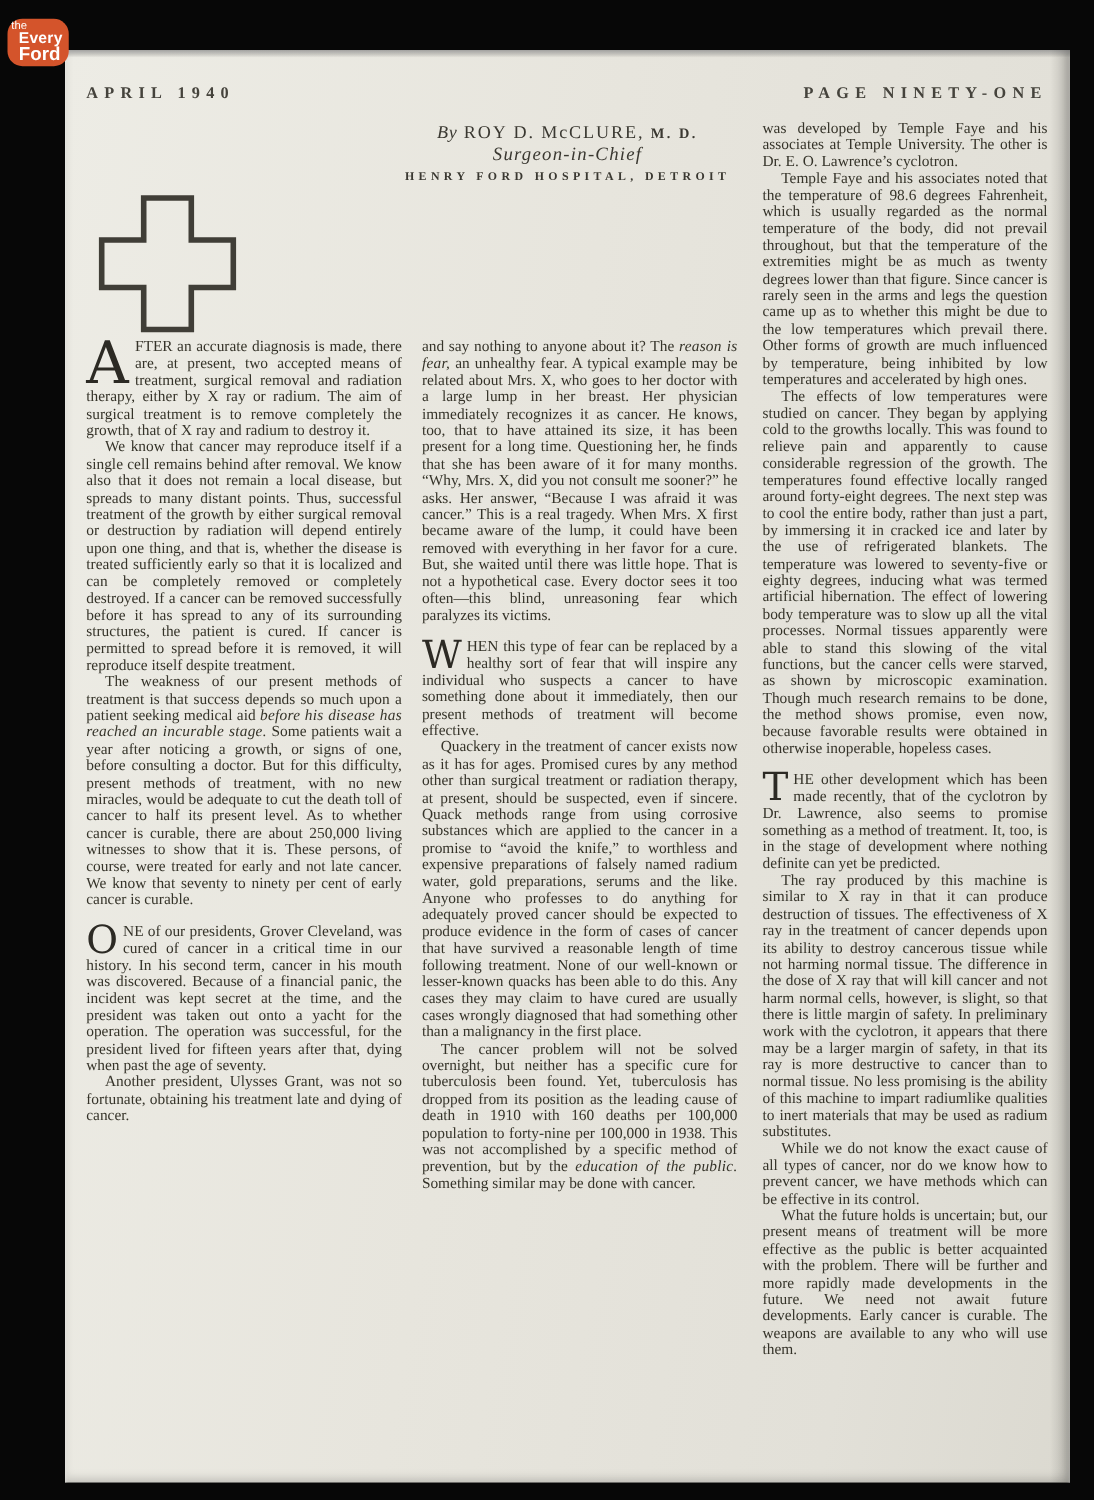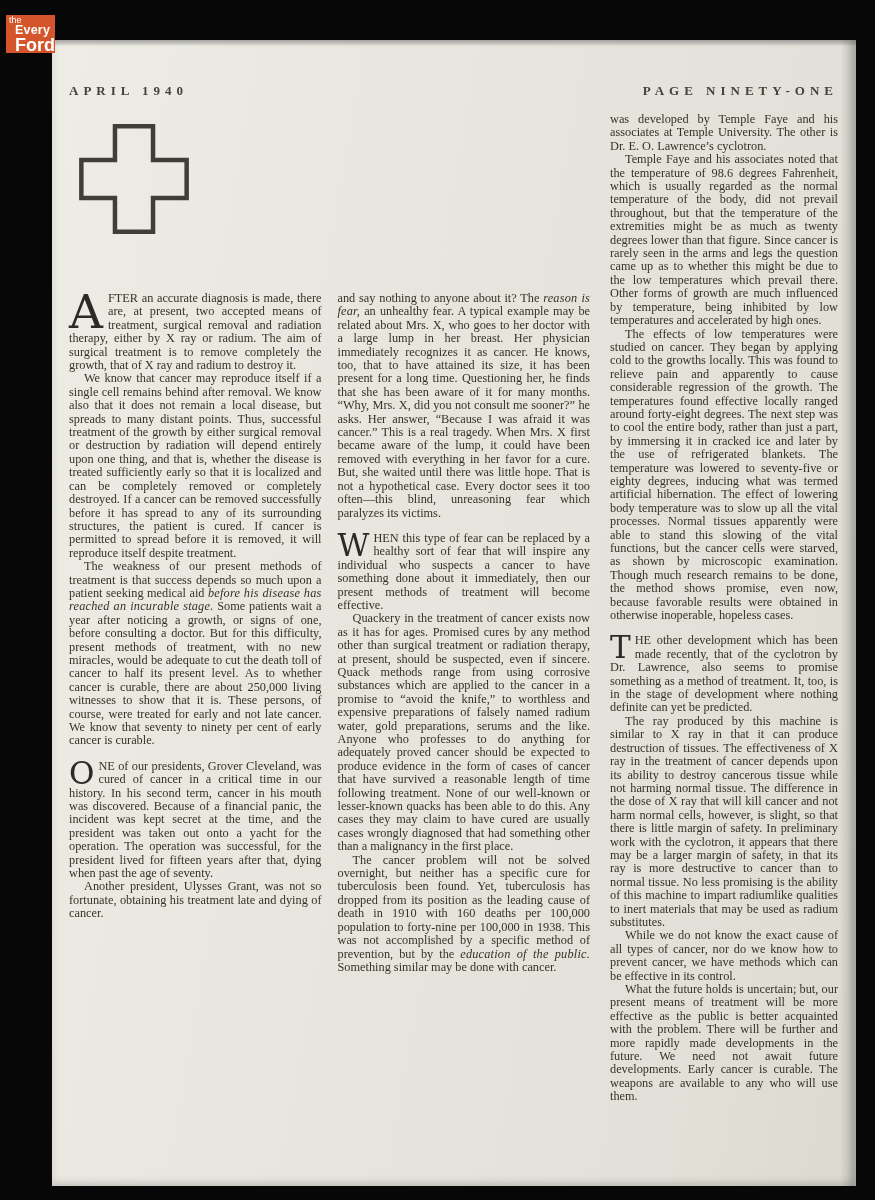--- a/index.html
+++ b/index.html
@@ -22,29 +22,29 @@
   .paper::before{
     content:"";position:absolute;top:0;left:0;width:100%;height:6px;
     background:linear-gradient(to bottom, rgba(20,20,20,.35), rgba(20,20,20,0));
     pointer-events:none;
   }
   
   .logo{
     position:absolute;left:6px;top:15px;width:49px;height:38px;
     background:#d4542b;color:#fff;
     font-family:"Liberation Sans", sans-serif;
-    padding:1px 0 0 3px;box-sizing:border-box;line-height:1;z-index:5;
+    padding:1px 0 0 3px;box-sizing:border-box;line-height:1;z-index:5;border-radius:12px;
   }
   .logo .the{font-size:9px;display:block;}
   .logo .l1{font-size:12.5px;font-weight:bold;display:block;margin:-1px 0 0 6px;letter-spacing:.2px;}
-  .logo .l2{font-size:18px;font-weight:bold;display:block;margin:-1px 0 0 6px;}
+  .logo .l2{font-size:15px;font-weight:bold;display:block;margin:-1px 0 0 6px;}
   
   .page-header{
     display:flex;justify-content:space-between;
-    padding:43px 18px 0 17px;
+    padding:26px 18px 0 17px;
     font-size:13px;letter-spacing:5px;color:#45433c;font-weight:bold;
   }
   
   .content{display:flex;gap:20px;padding:16px 18px 0 17px;}
   .left-two{flex:0 0 521px;}
   .cols-row{display:flex;gap:16px;}
   .col{flex:1;min-width:0;}
   .col3{flex:1;min-width:0;margin-top:-2px;}
   
   .article-head{height:173px;position:relative;}
@@ -89,20 +89,29 @@
   <div class="page-header">
     <span>APRIL 1940</span>
     <span>PAGE NINETY-ONE</span>
   </div>
 
   <div class="content">
 
     <div class="left-two">
 
       <div class="article-head">
+        <div class="byline">
+          <div class="by-main">
+            <span class="by">By</span>
+            <span>ROY D. McCLURE,</span>
+            <span class="md">M. D.</span>
+          </div>
+          <div class="role">Surgeon-in-Chief</div>
+          <div class="org">HENRY FORD HOSPITAL, DETROIT</div>
+        </div>
 
         <div class="title-row">
           <svg class="cross" width="122" height="112" viewBox="0 0 100 100">
             <path d="M33,3 H67 V33 H97 V67 H67 V97 H33 V67 H3 V33 H33 Z" fill="none" stroke="#403e37" stroke-width="4"></path>
           </svg>
         </div>
       </div>
 
       <div class="cols-row">
         <div class="col">

